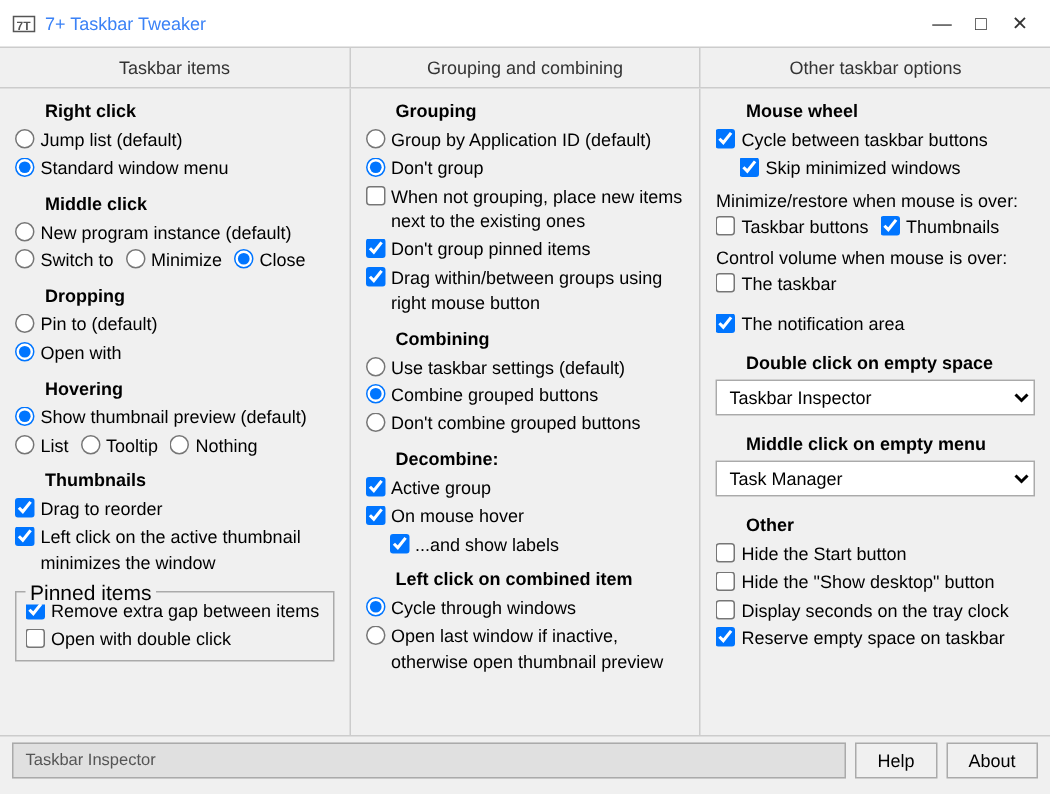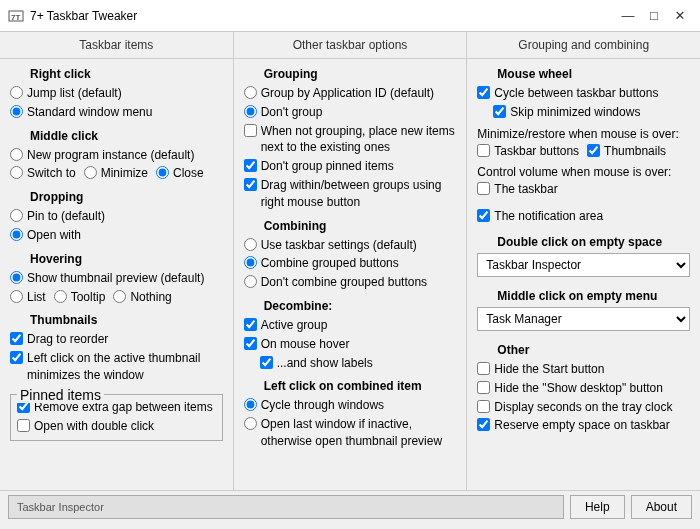--- a/index.html
+++ b/index.html
@@ -31,21 +31,21 @@
       height: 16px;
       display: flex;
       align-items: center;
       justify-content: center;
       font-size: 12px;
       font-weight: bold;
       color: #0c4a6e;
     }
     .title-bar-title {
       font-size: 12px;
-      color: #000000;
+      color: #3b82f6;
     }
     .title-bar-controls {
       display: flex;
       gap: 2px;
     }
     .title-bar-btn {
       width: 24px;
       height: 20px;
       border: none;
       background: transparent;
@@ -192,22 +192,22 @@
   </div>
   <div class="title-bar-controls">
     <button class="title-bar-btn">—</button>
     <button class="title-bar-btn">□</button>
     <button class="title-bar-btn close">✕</button>
   </div>
 </div>
 
 <div class="column-headers">
   <div class="col-header">Taskbar items</div>
+  <div class="col-header">Grouping and combining</div>
   <div class="col-header">Other taskbar options</div>
-  <div class="col-header">Grouping and combining</div>
 </div>
 
 <div class="main-content">
 
   <div class="column">
     <div class="section-title">Right click</div>
     <div class="radio-item">
       <input type="radio" name="right_click" style="">
       <span>Jump list (default)</span>
     </div>

